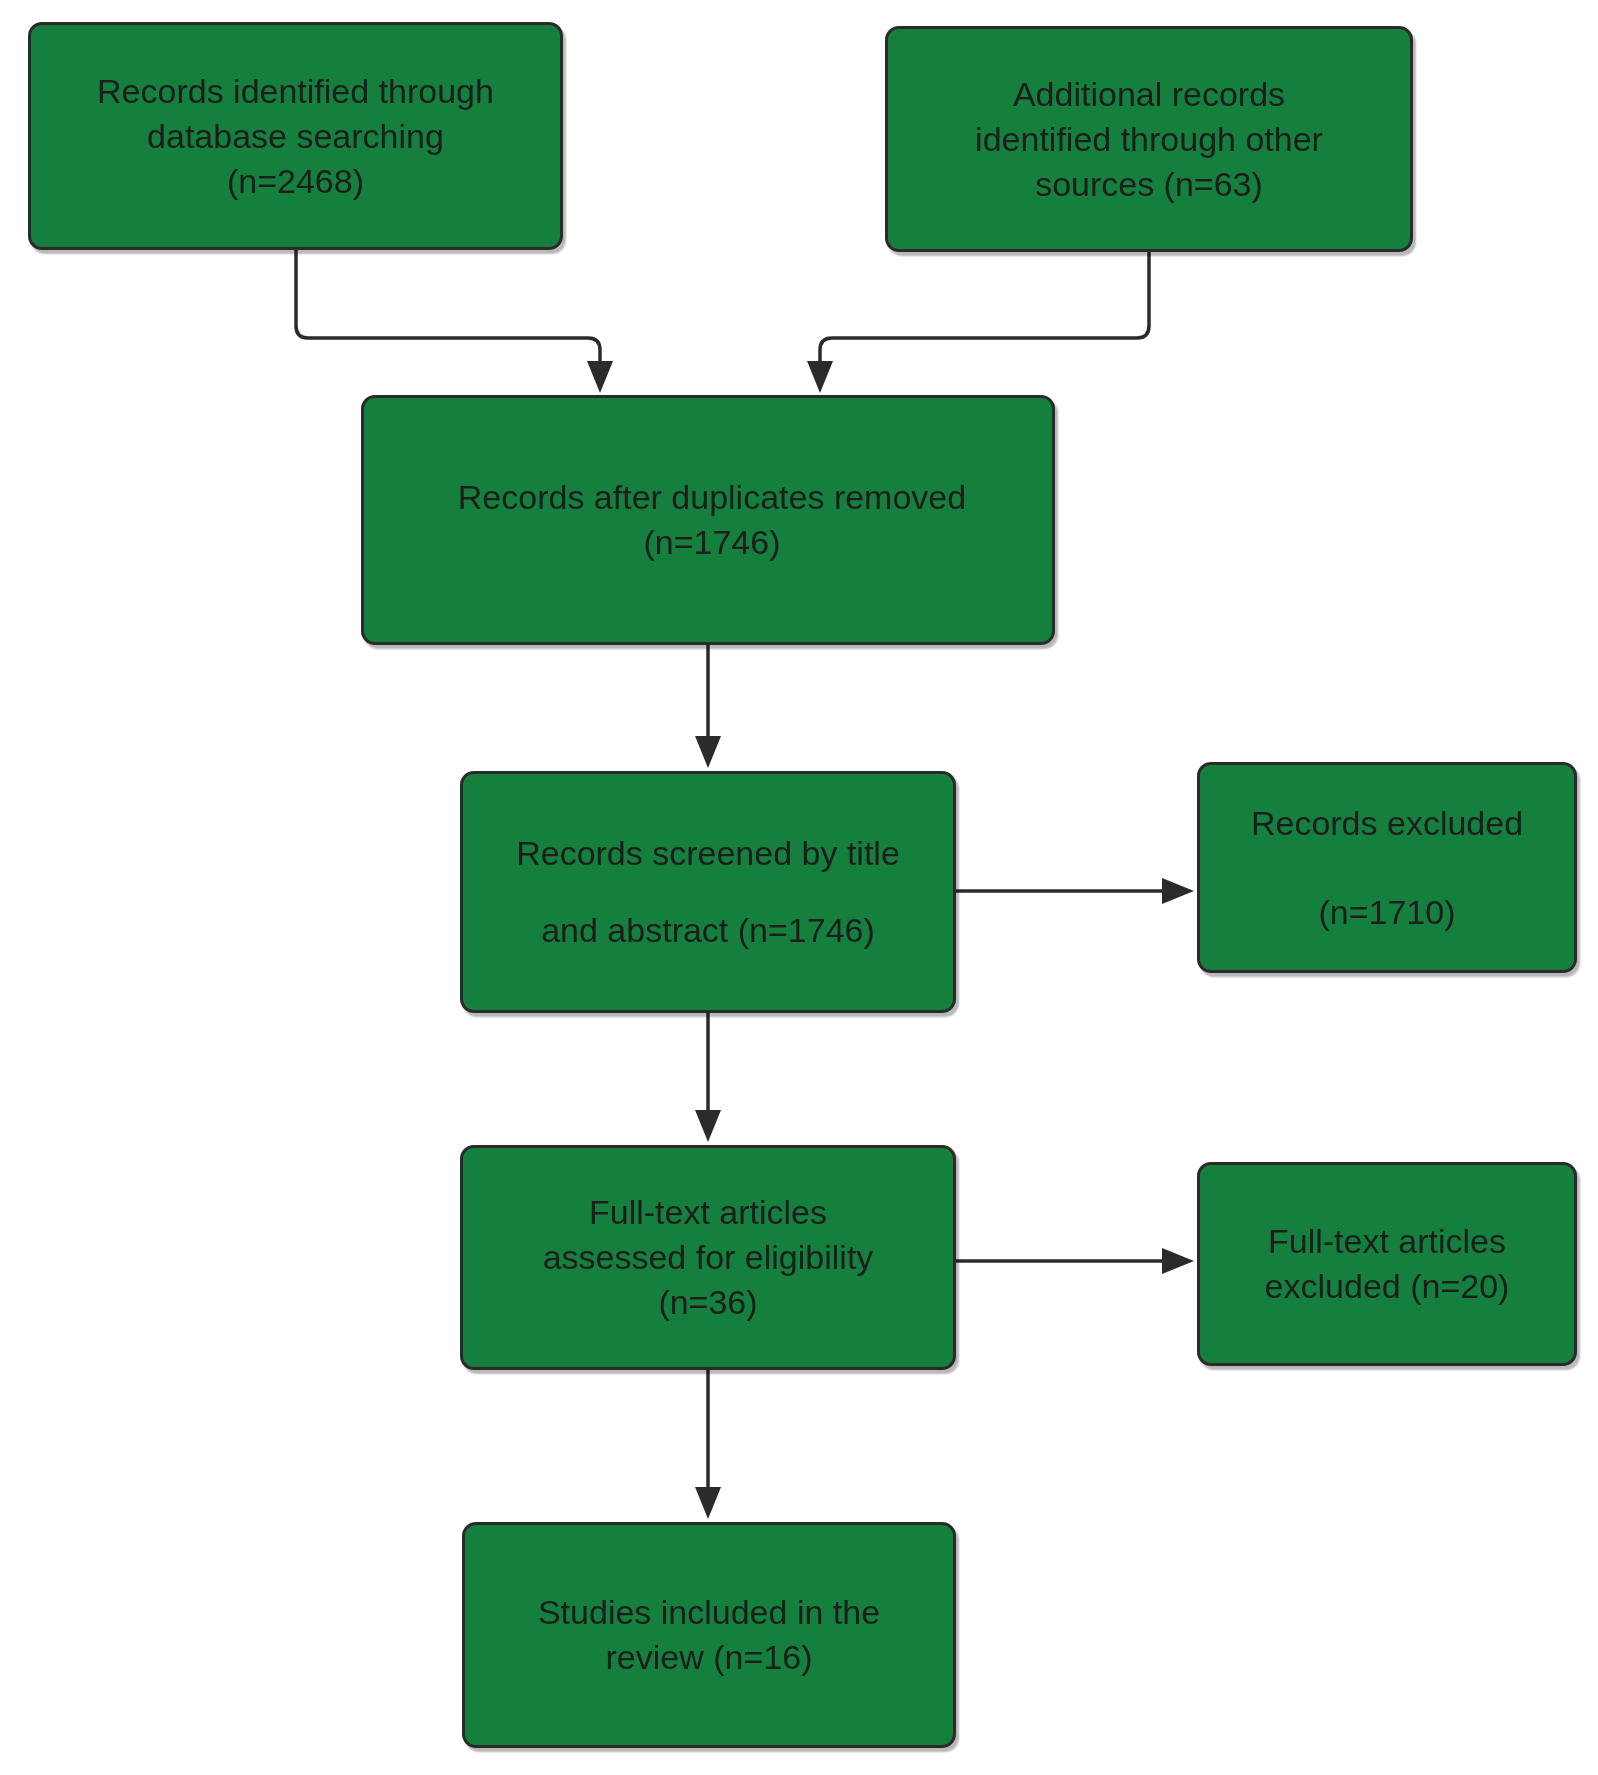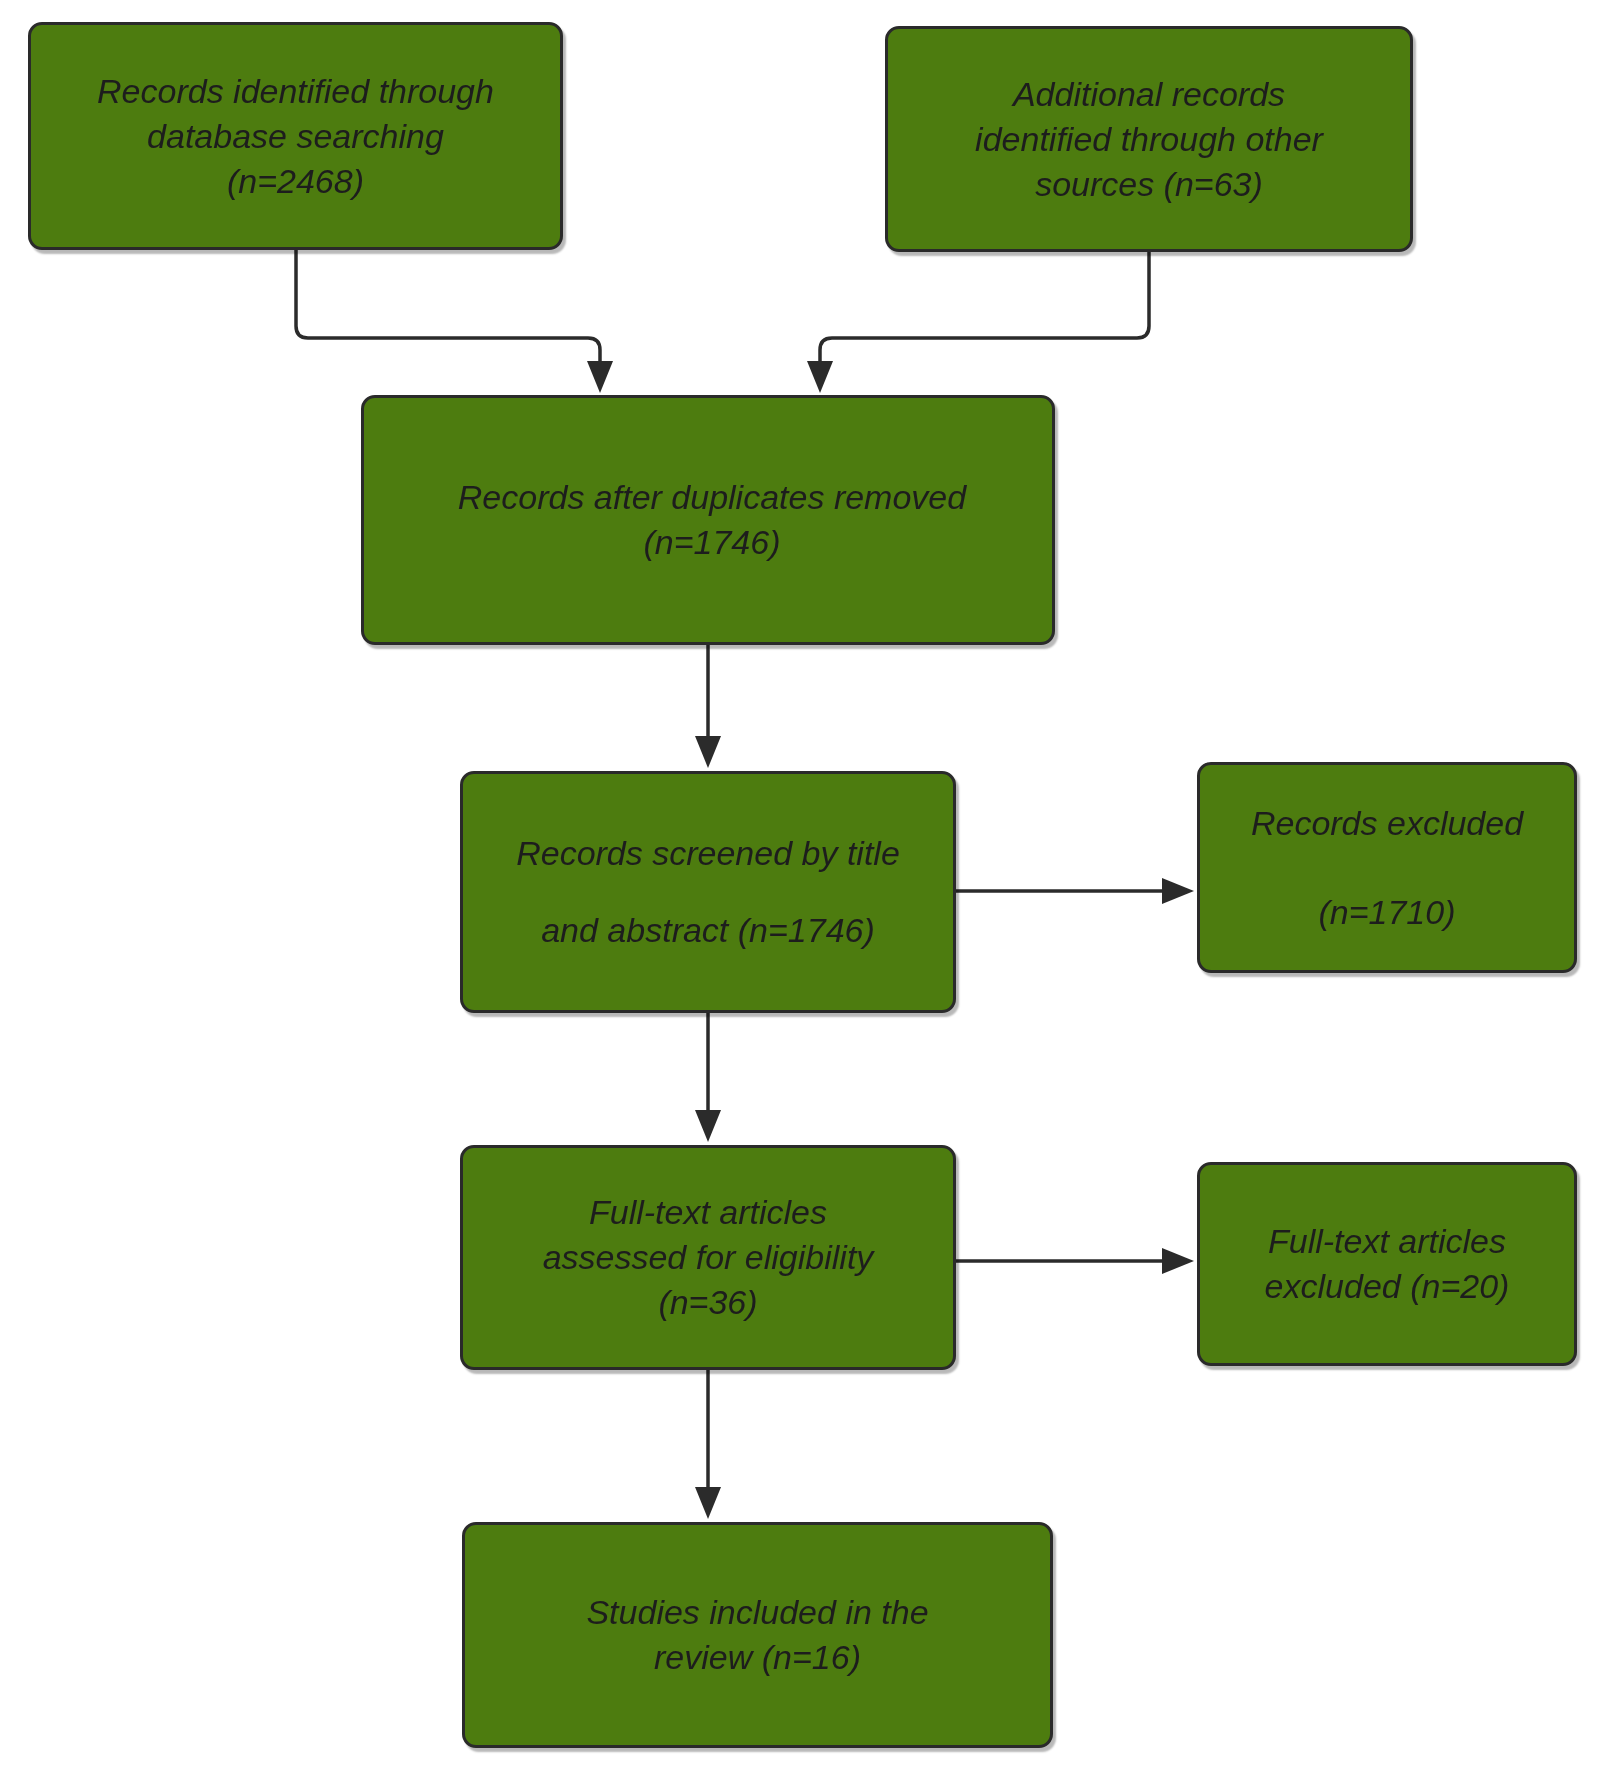--- a/index.html
+++ b/index.html
@@ -27,33 +27,32 @@
     stroke-width: 3.5;
   }
   .wires polygon {
     fill: #2b2b2b;
     stroke: none;
   }
   .box {
     position: absolute;
     z-index: 2;
     box-sizing: border-box;
-    background: #4d7c0f;
+    background: #15803d;
     border: 3px solid #2a2a2a;
     border-radius: 14px;
     box-shadow: 3px 4px 2px rgba(0,0,0,0.28);
     display: flex;
     flex-direction: column;
     justify-content: center;
     align-items: center;
     text-align: center;
     color: #1d1d1d;
     font-size: 34px;
     line-height: 45px;
-    font-style: italic;
   }
   .bl { white-space: nowrap; }
 </style>
 </head>
 <body>
 
 <div class="stage">
 
   <svg class="wires" width="1598" height="1775" viewBox="0 0 1598 1775" xmlns="http://www.w3.org/2000/svg">
 
@@ -110,18 +109,18 @@
     <div class="bl">Full-text articles</div>
     <div class="bl">assessed for eligibility</div>
     <div class="bl">(n=36)</div>
   </div>
 
   <div class="box" style="left:1197px; top:1162px; width:380px; height:204px;">
     <div class="bl">Full-text articles</div>
     <div class="bl">excluded (n=20)</div>
   </div>
 
-  <div class="box" style="left:462px; top:1522px; width:591px; height:226px;justify-content:center;">
+  <div class="box" style="left:462px; top:1522px; width:494px; height:226px;justify-content:center;">
     <div class="bl">Studies included in the</div>
     <div class="bl">review (n=16)</div>
   </div>
 
 </div>
 
 </body></html>

